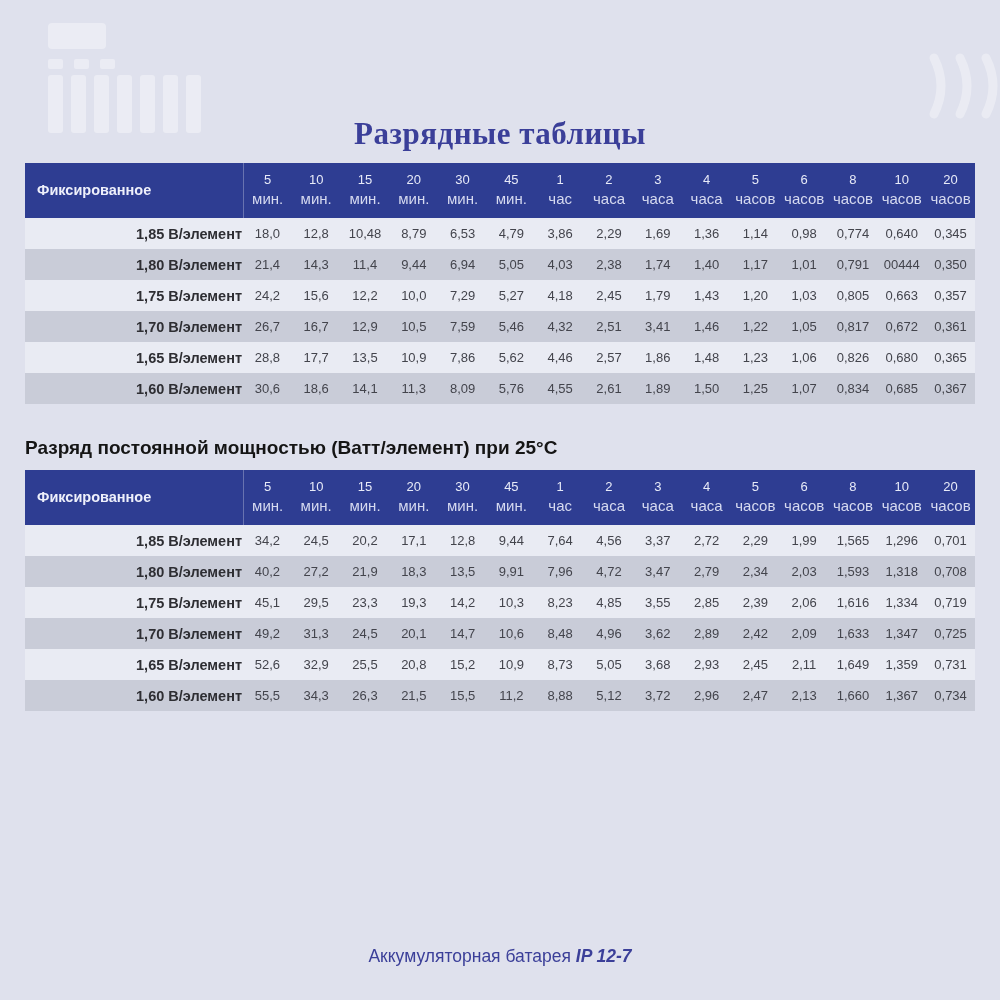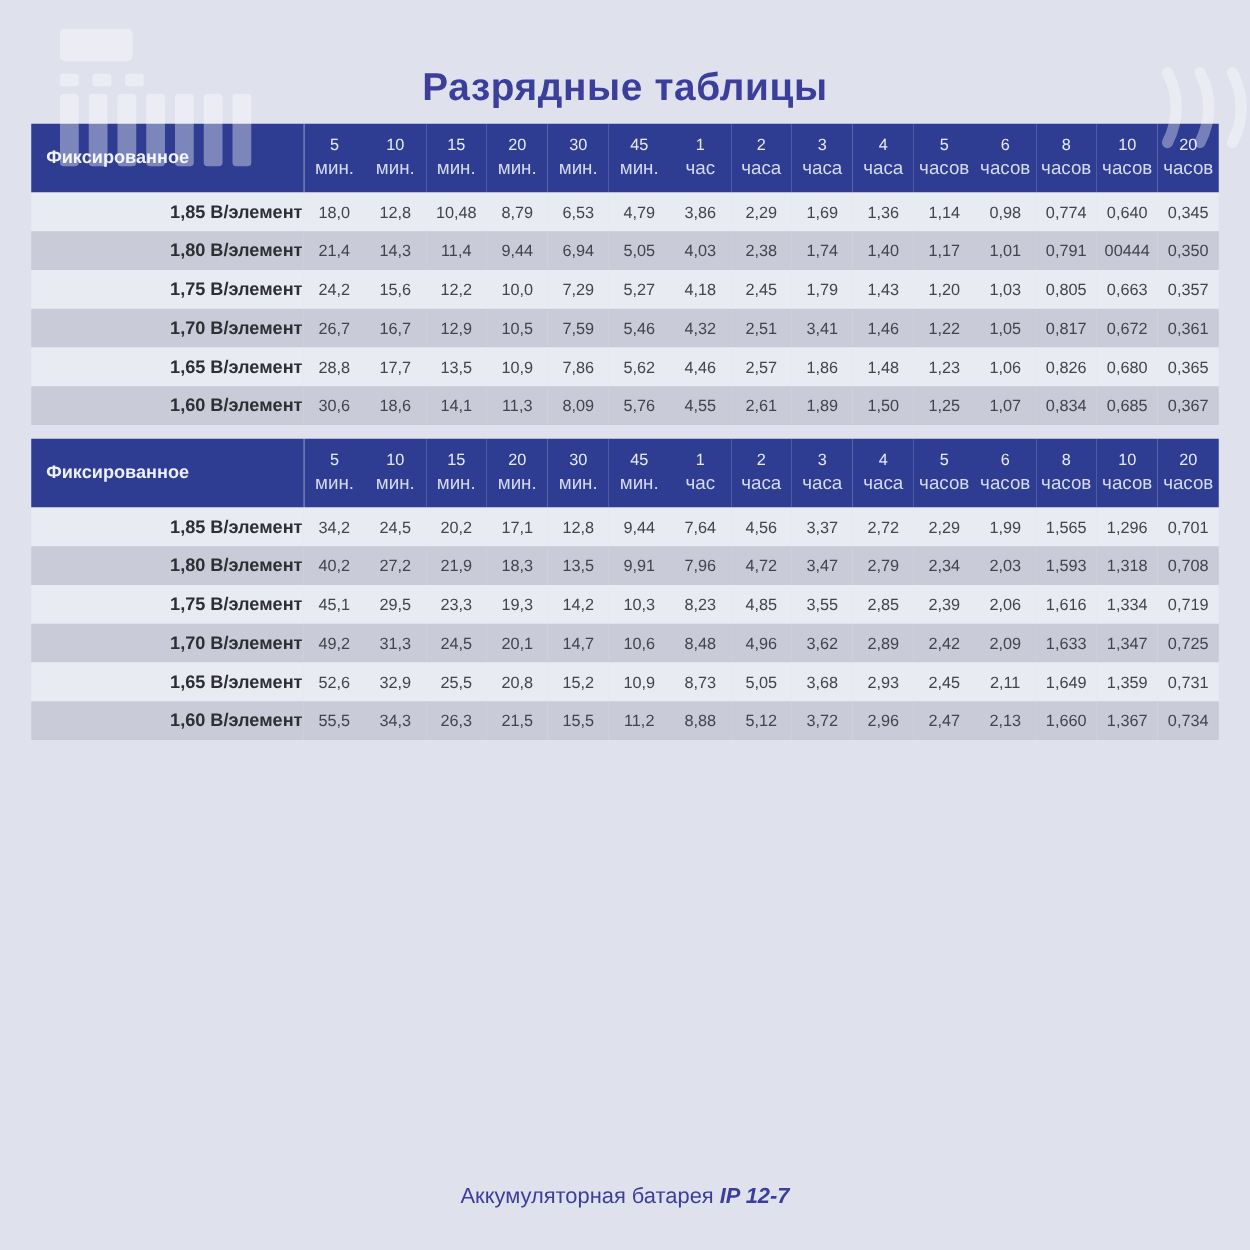--- a/index.html
+++ b/index.html
@@ -6,26 +6,27 @@
   body{
     width:1000px;height:1000px;
     background:#dfe1ed;
     font-family:"Liberation Sans",sans-serif;
     position:relative;
     overflow:hidden;
   }
   .watermark{position:absolute;pointer-events:none;}
   #page-title{
     margin:0;
-    padding-top:52px;
+    padding-top:116px;
     text-align:center;
     font-size:31px;
     font-weight:600;
     letter-spacing:.5px;
     color:#3b3f99;
+    font-family:Liberation Serif, serif;
   }
   .content{padding:0 25px;}
   .section-title{
     margin:0;
     font-size:19px;
     font-weight:700;
     color:#151515;
   }
   .section-title.first{margin-top:35px;}
   .section-title.second{margin-top:33px;}
@@ -299,20 +300,21 @@
           <td>1,50</td>
           <td>1,25</td>
           <td>1,07</td>
           <td>0,834</td>
           <td>0,685</td>
           <td>0,367</td>
         </tr>
       </tbody>
     </table>
 
+  <h2 class="section-title second">Разряд постоянной мощностью (Ватт/элемент) при 25°C</h2>
   <table class="data">
       <colgroup>
         <col class="label-col">
         <col>
         <col>
         <col>
         <col>
         <col>
         <col>
         <col>

